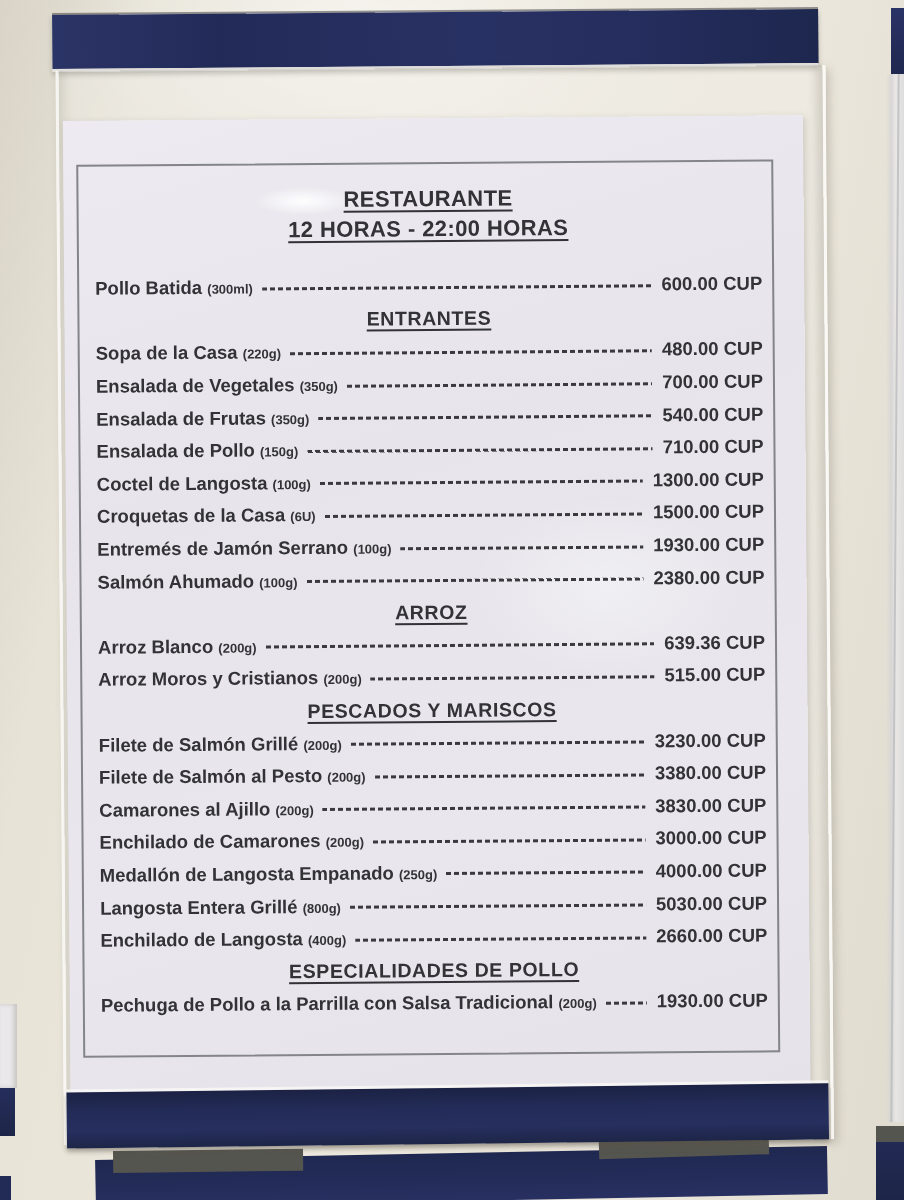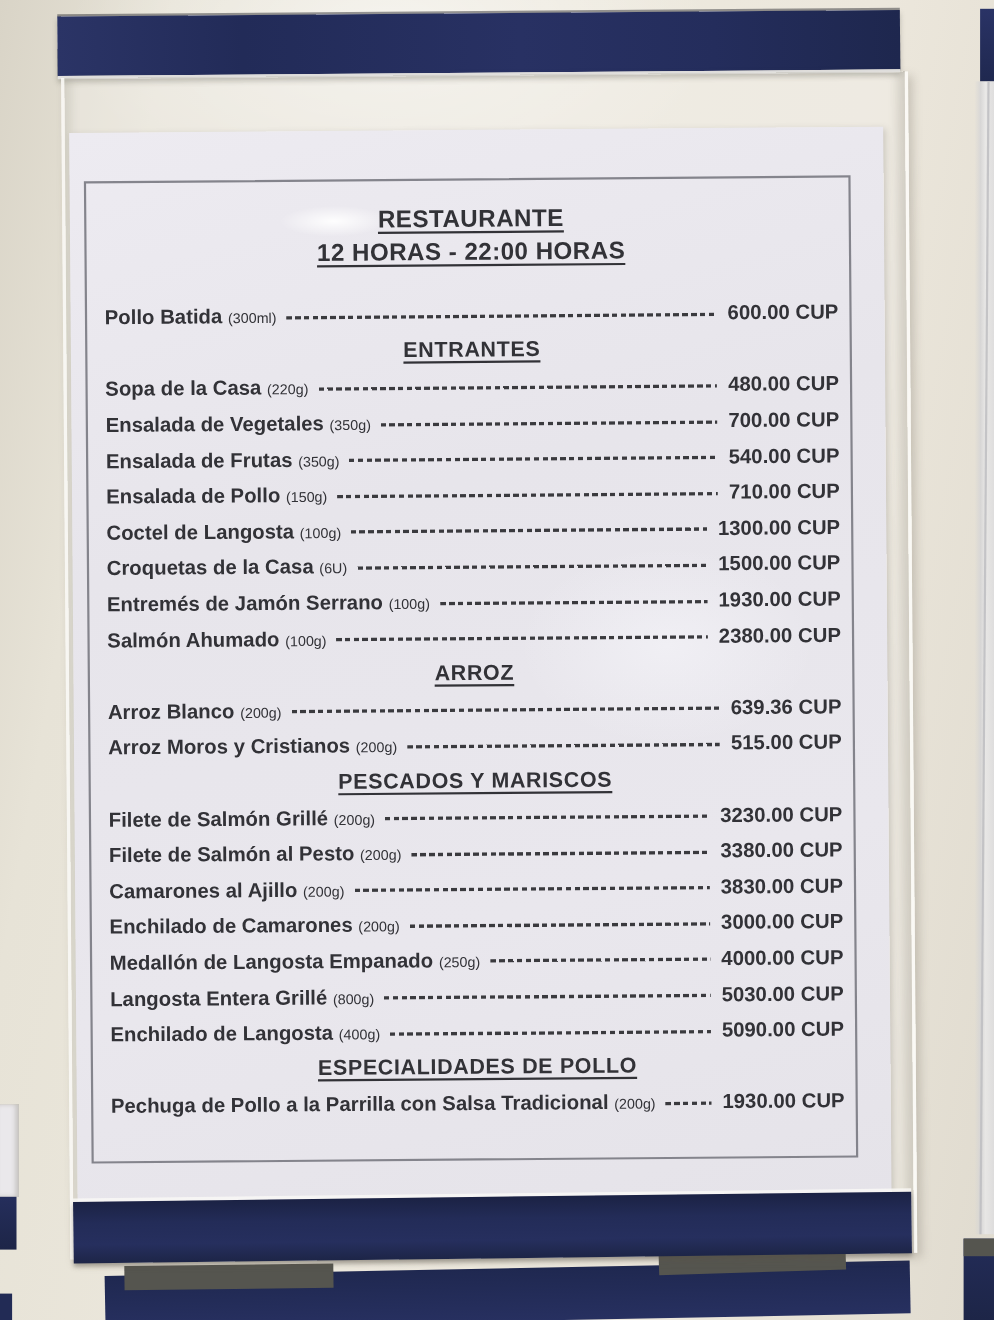--- a/index.html
+++ b/index.html
@@ -51,21 +51,21 @@
     color:#323237;
   }
   .menu-title,.menu-subtitle{
     text-align:center;font-weight:bold;font-size:22px;line-height:30px;
     letter-spacing:.4px;
     text-decoration:underline;text-decoration-thickness:2px;text-underline-offset:4px;
   }
   .title-block{margin-bottom:26px;}
   .menu-item{display:flex;align-items:center;height:32.6px;}
   .item-name{font-weight:bold;font-size:18.5px;white-space:nowrap;}
-  .portion{font-size:13px;font-weight:normal;}
+  .portion{font-size:13px;font-weight:bold;}
   .leader{
     flex:1;height:3px;margin:0 10px 0 9px;min-width:30px;
     background:repeating-linear-gradient(90deg,#3a3a3e 0 5px,transparent 5px 8px);
     transform:translateY(1px);
   }
   .price{font-weight:bold;font-size:18.5px;white-space:nowrap;}
   .menu-section{
     height:32.6px;display:flex;align-items:center;justify-content:center;
     font-weight:bold;font-size:19.5px;letter-spacing:.6px;
   }
@@ -258,21 +258,21 @@
 
   <div class="menu-item">
     <span class="item-name"><span class="name-text">Langosta Entera Grillé</span>&nbsp;<span class="portion">(800g)</span></span>
     <span class="leader"></span>
     <span class="price">5030.00 CUP</span>
   </div>
 
   <div class="menu-item">
     <span class="item-name"><span class="name-text">Enchilado de Langosta</span>&nbsp;<span class="portion">(400g)</span></span>
     <span class="leader"></span>
-    <span class="price">5090.00 CUP</span>
+    <span class="price">2660.00 CUP</span>
   </div>
 
   <div class="menu-section">
     <span class="section-text">ESPECIALIDADES DE POLLO</span>
   </div>
 
   <div class="menu-item">
     <span class="item-name"><span class="name-text">Pechuga de Pollo a la Parrilla con Salsa Tradicional</span>&nbsp;<span class="portion">(200g)</span></span>
     <span class="leader"></span>
     <span class="price">1930.00 CUP</span>

